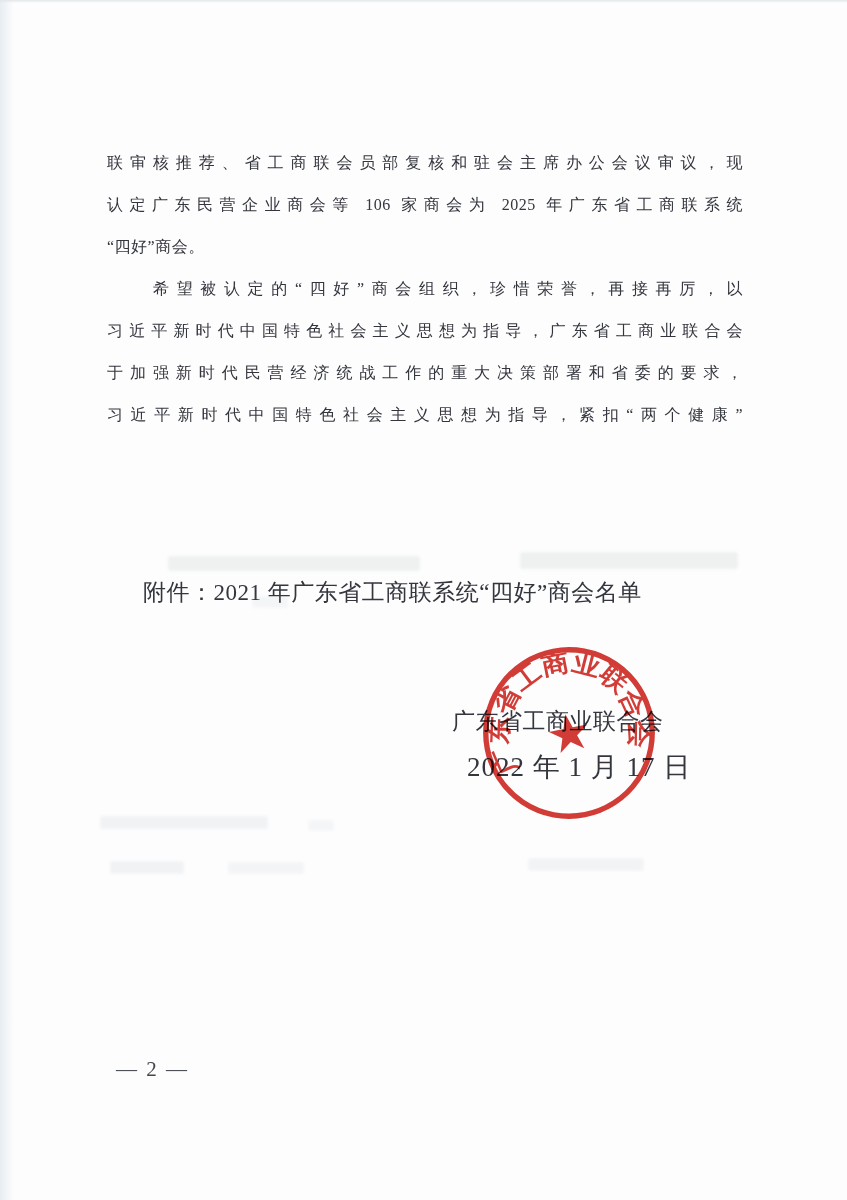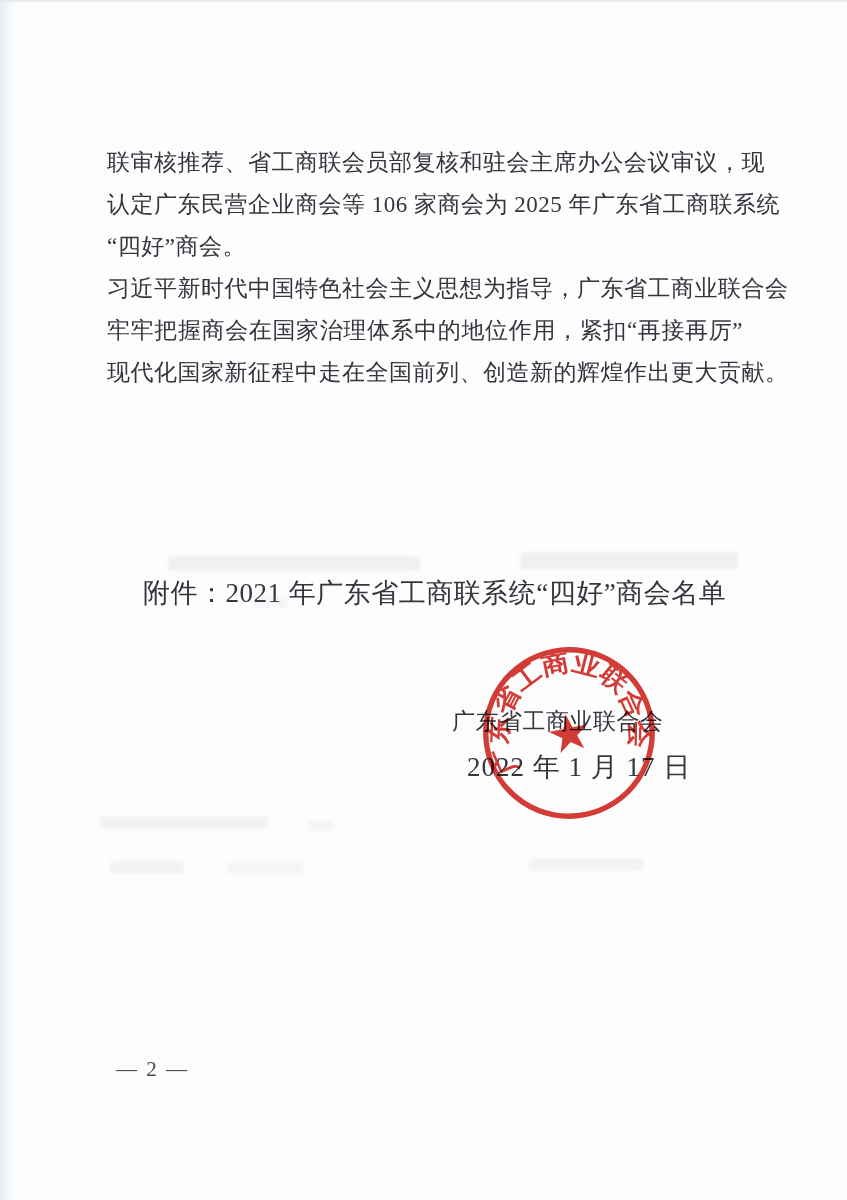--- a/index.html
+++ b/index.html
@@ -38,39 +38,39 @@
 
   .content {
     position: absolute;
     left: 107px;
     top: 142px;
     width: 636px;
     color: var(--ink);
   }
   .line {
     width: 636px;
-    font-size: 23px;
+    font-size: 16px;
     line-height: 42px;
     letter-spacing: 0.5px;
     text-align: justify;
     text-align-last: justify;
     white-space: nowrap;
   }
   .line.short {
     text-align: right;
     text-align-last: left;
   }
   .line.indent { text-indent: 46px; }
 
   .attachment {
     position: absolute;
     left: 107px;
     top: 572px;
     width: 636px;
-    font-size: 27px;
+    font-size: 23px;
     line-height: 42px;
     letter-spacing: 0.5px;
     text-indent: 36px;
     color: var(--ink);
     white-space: nowrap;
   }
 
   .signature-org {
     position: absolute;
     left: 452px;
@@ -138,23 +138,24 @@
 </style>
 </head>
 <body>
 
 <div class="page">
 
   <div class="content">
     <div class="line">联审核推荐、省工商联会员部复核和驻会主席办公会议审议，现</div>
     <div class="line">认定广东民营企业商会等 106 家商会为 2025 年广东省工商联系统</div>
     <div class="line short">“四好”商会。</div>
+    <div class="line indent">希望被认定的“四好”商会组织，珍惜荣誉，再接再厉，以</div>
     <div class="line">习近平新时代中国特色社会主义思想为指导，广东省工商业联合会</div>
-    <div class="line">牢牢把握商会在国家治理体系中的地位作用，紧扣“再接再厉”</div>
-    <div class="line">现代化国家新征程中走在全国前列、创造新的辉煌作出更大贡献。</div>
+    <div class="line">于加强新时代民营经济统战工作的重大决策部署和省委的要求，</div>
+    <div class="line">习近平新时代中国特色社会主义思想为指导，紧扣“两个健康”</div>
   </div>
 
   <div class="attachment">附件：2021 年广东省工商联系统“四好”商会名单</div>
 
   <div class="signature-org">广东省工商业联合会</div>
   <div class="signature-date">2022 年 1 月 17 日</div>
 
   <svg class="seal" viewBox="0 0 190 190" aria-hidden="true">
     <circle cx="95" cy="95" r="85" fill="none" stroke-width="5.5" stroke="#cf2b24"></circle>
     <defs>

